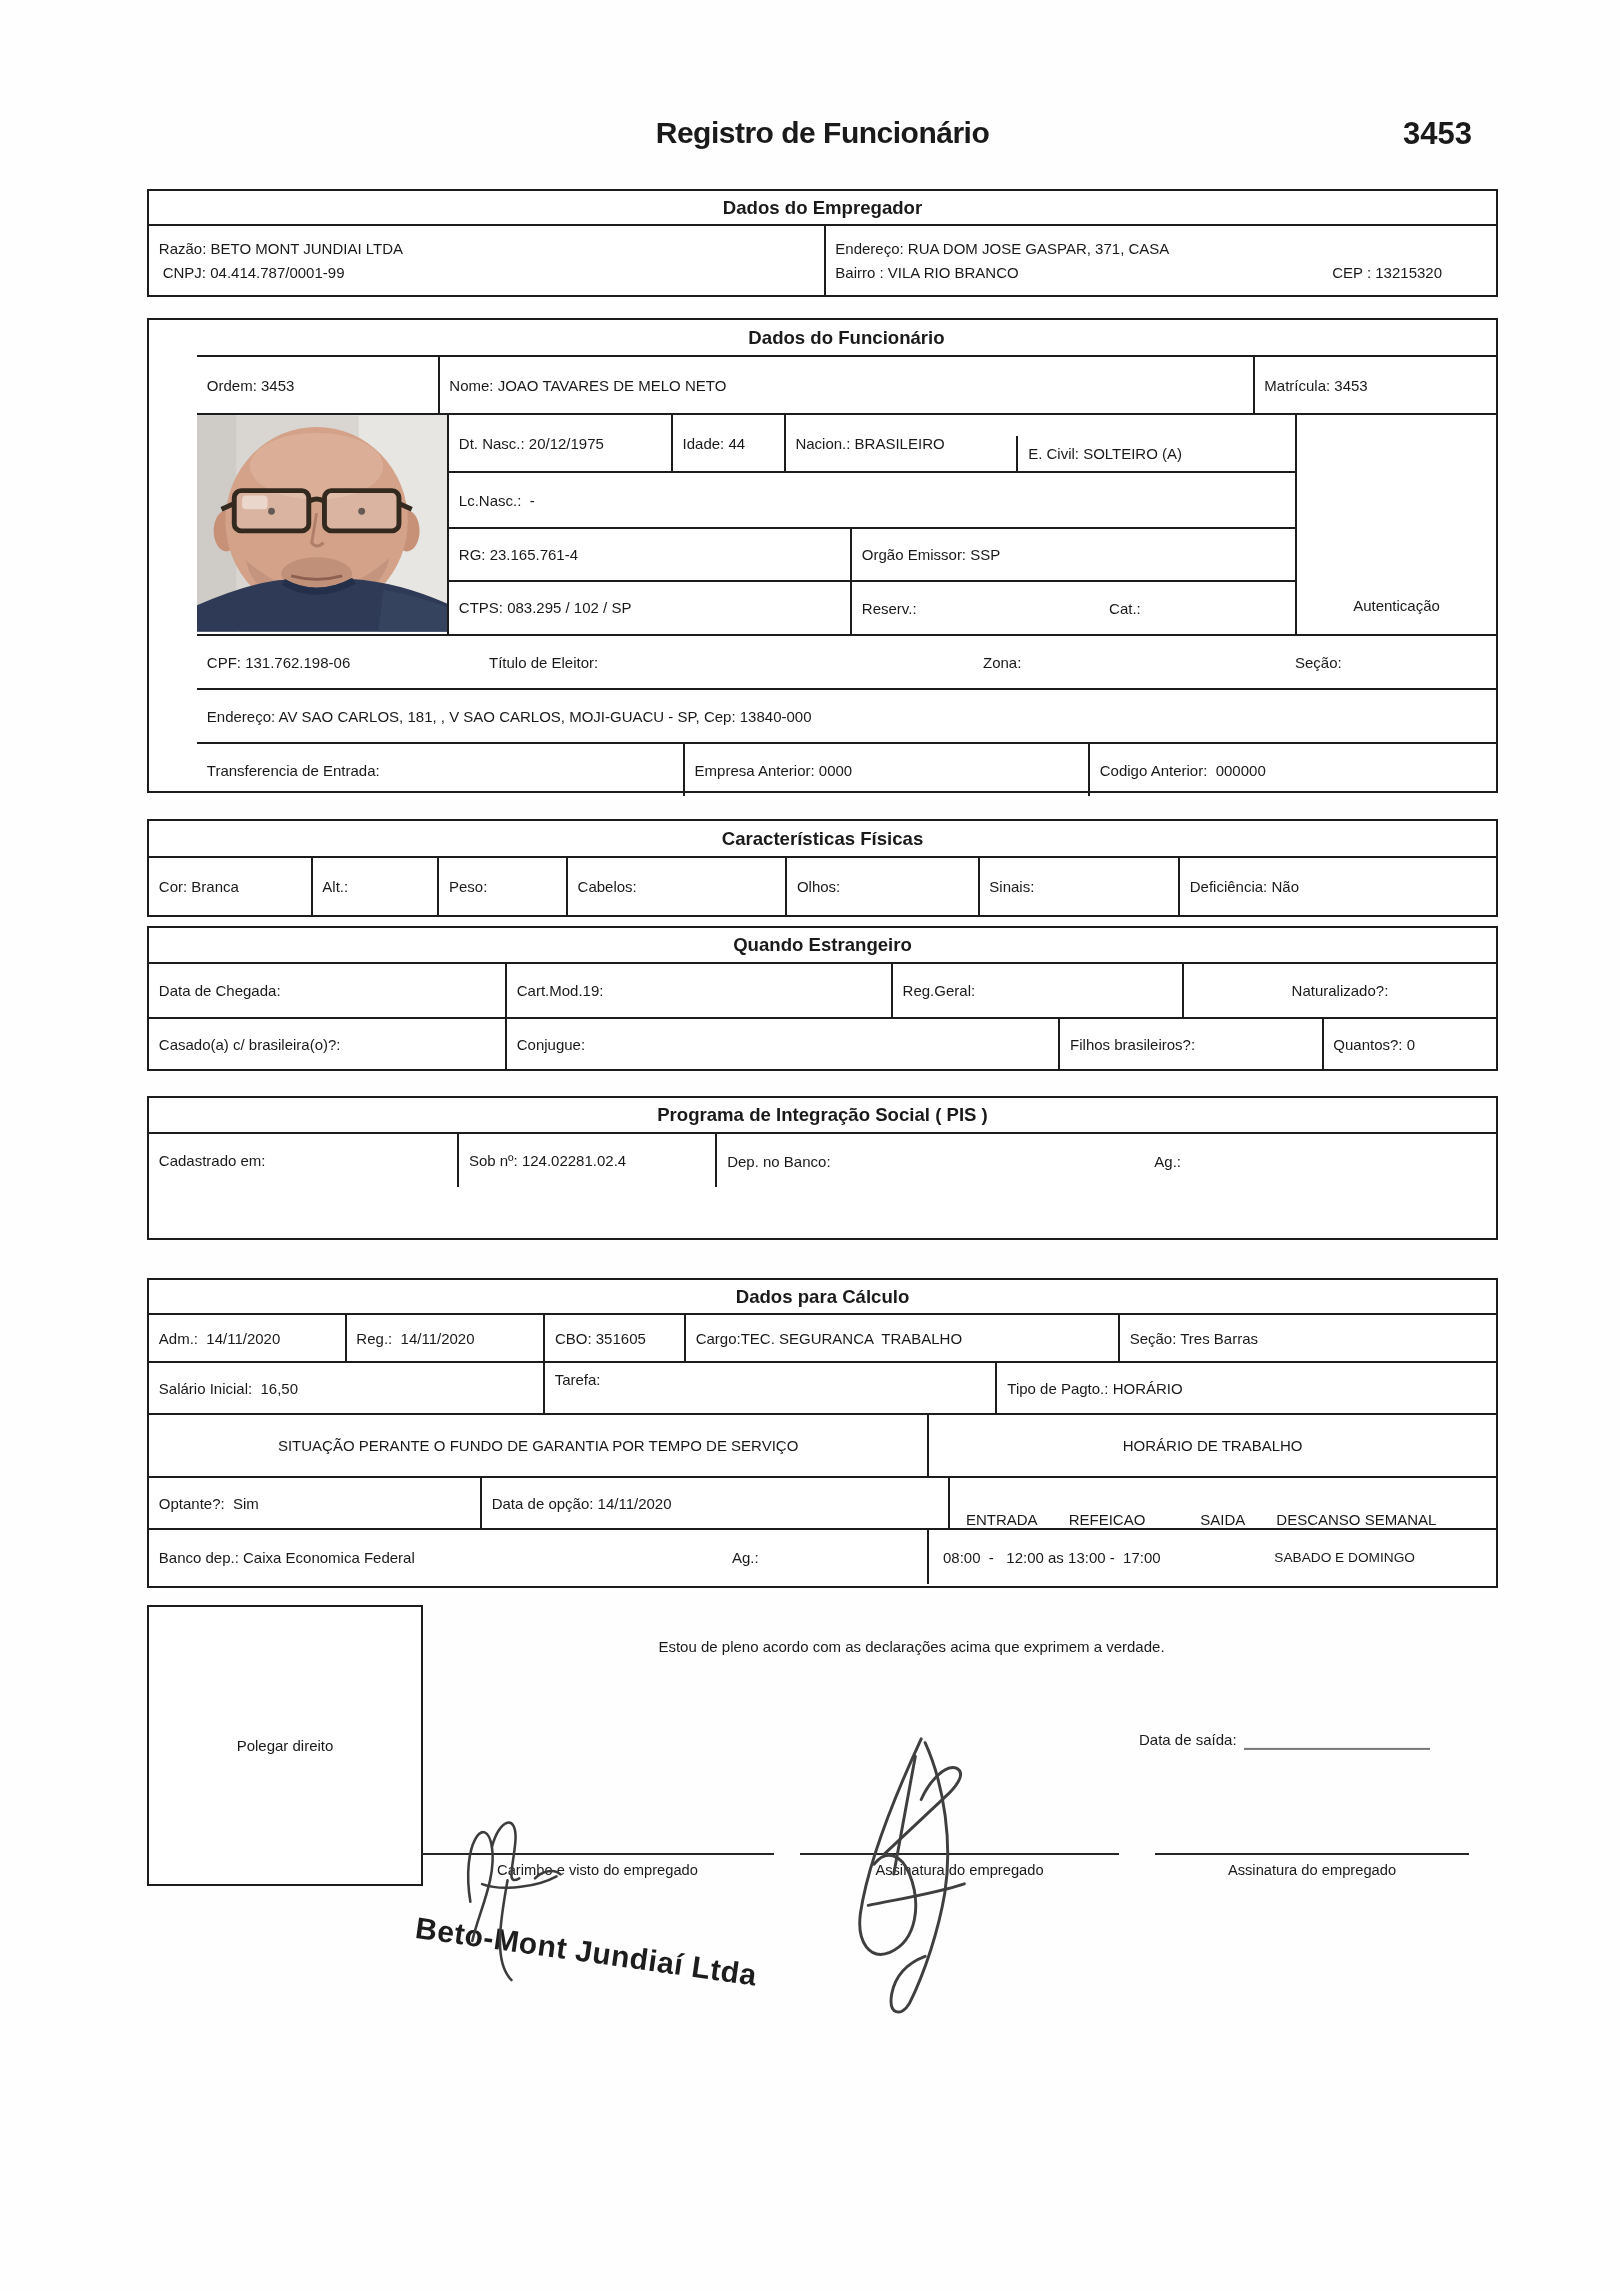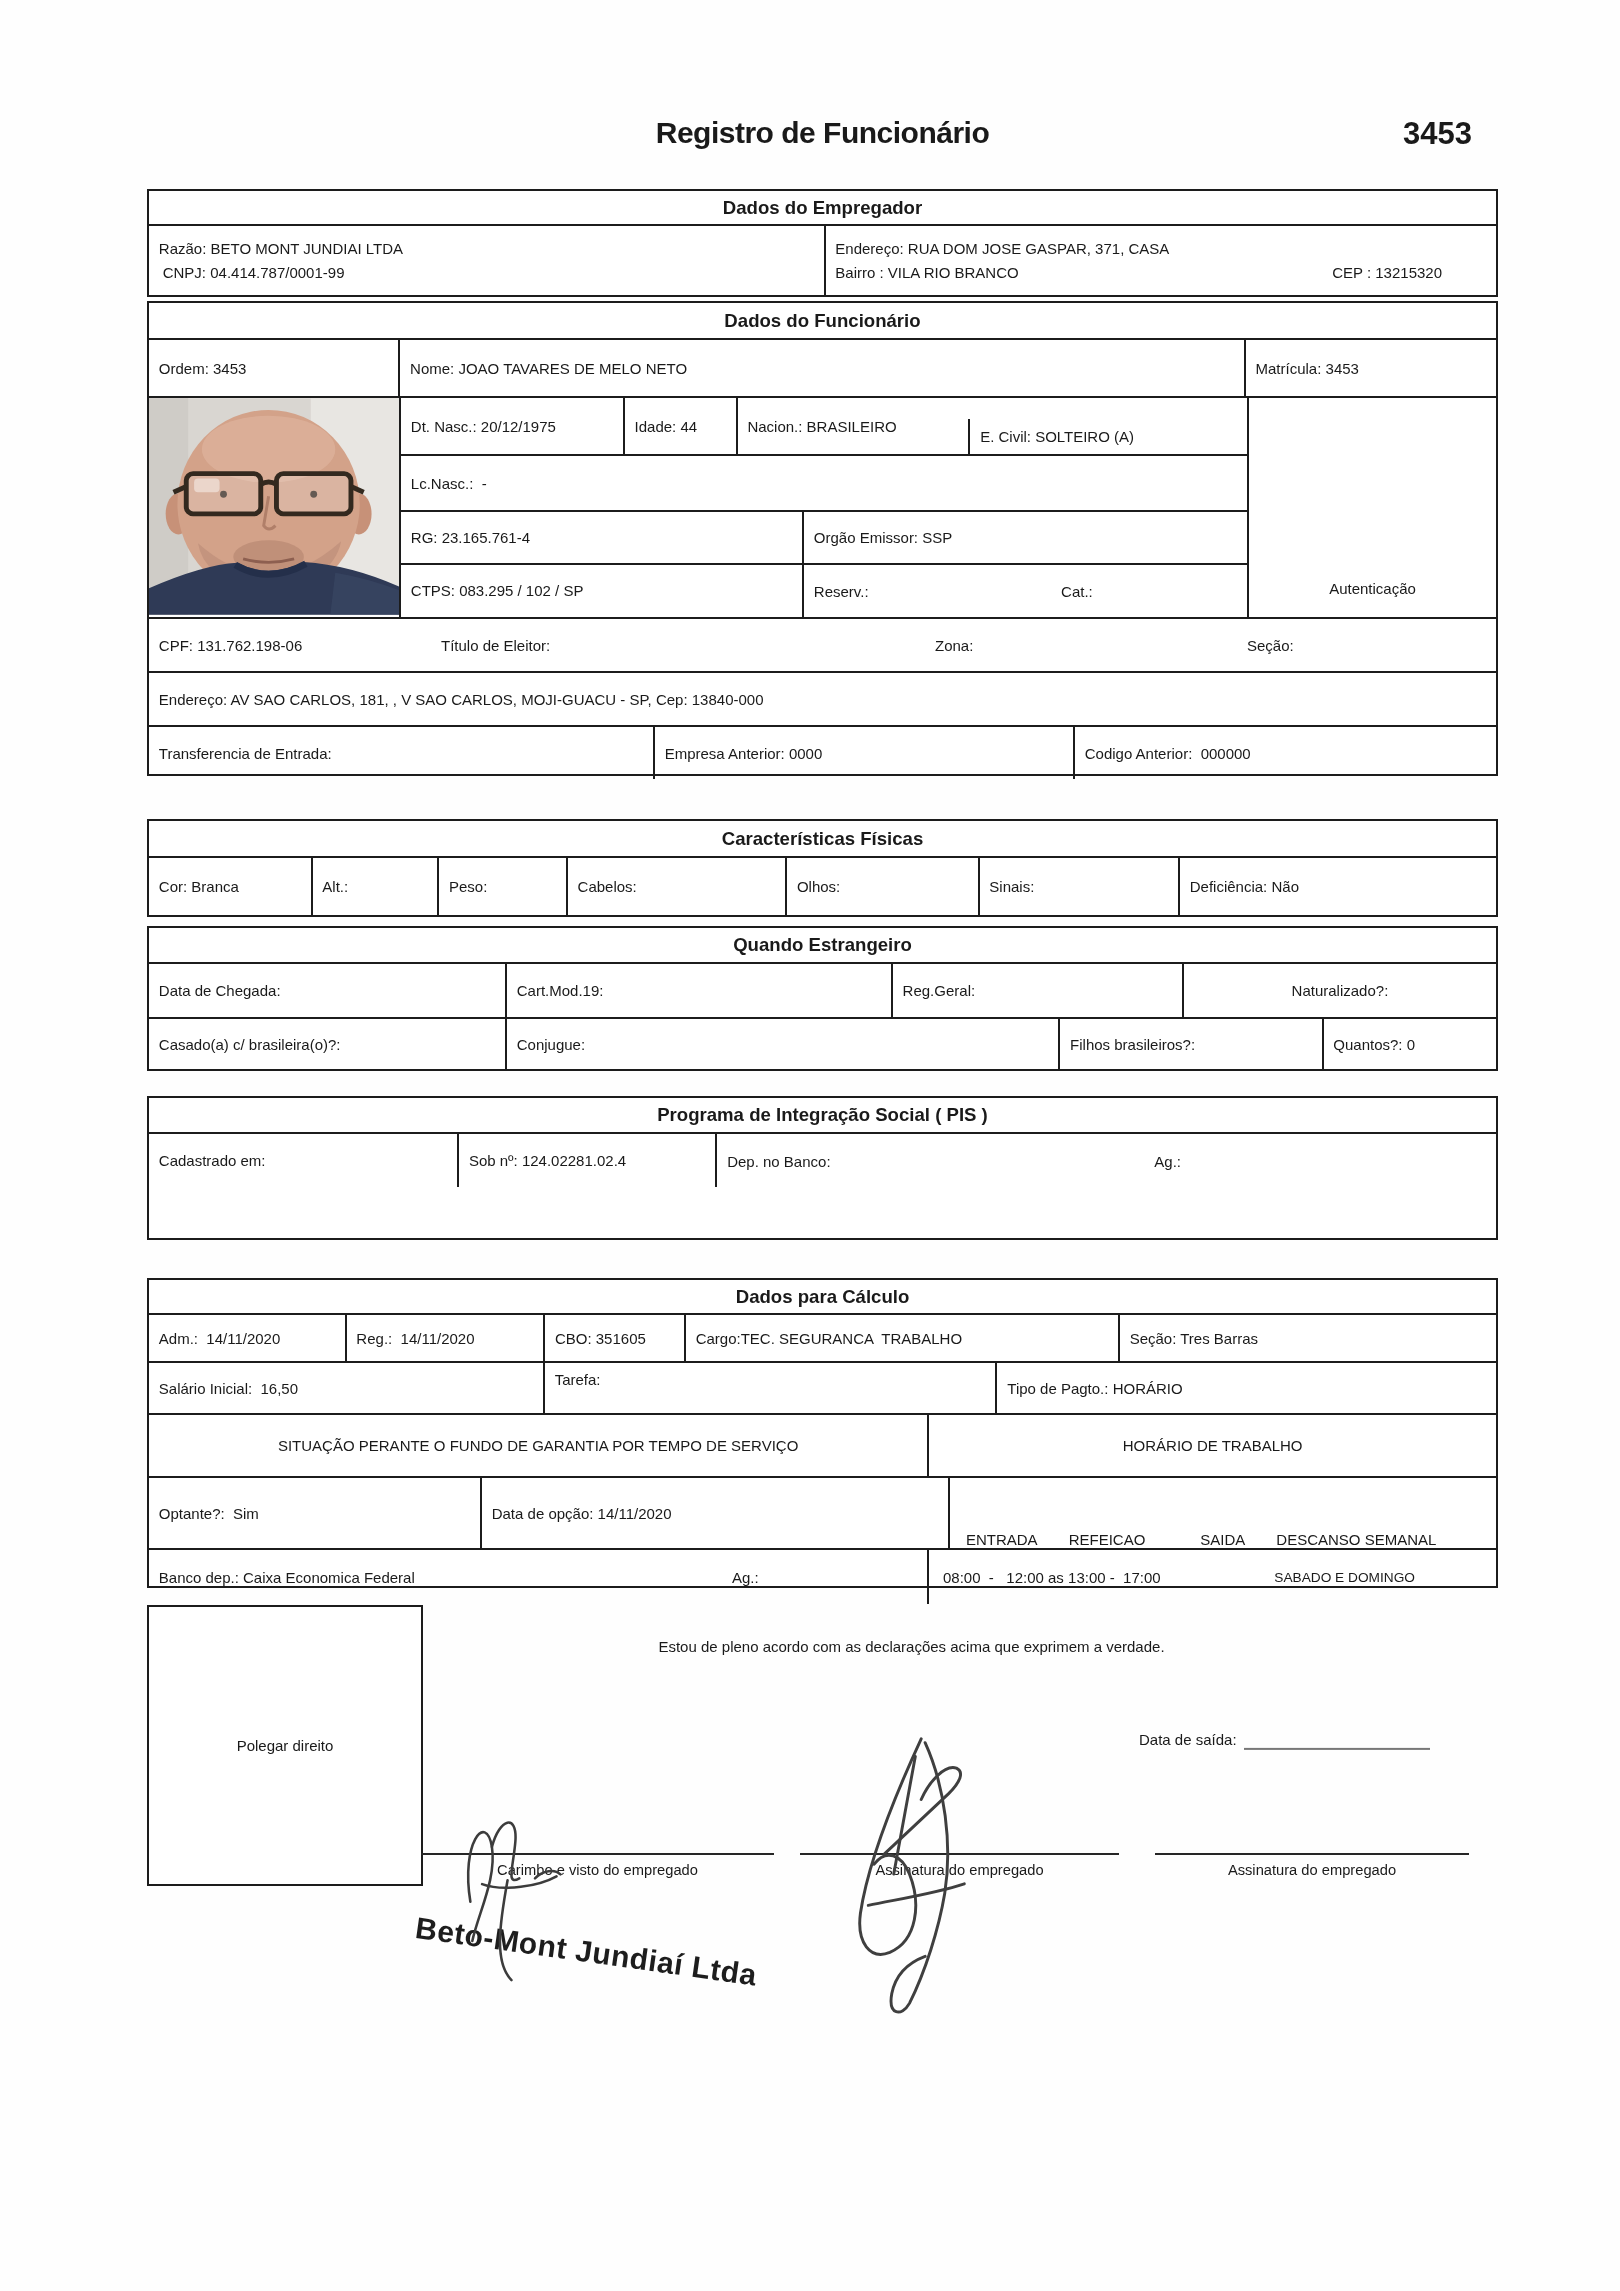--- a/index.html
+++ b/index.html
@@ -57,21 +57,21 @@
       <div class="b1col twolines" style="width:674px;">
         <div>Endereço: RUA DOM JOSE GASPAR, 371, CASA</div>
         <div class="b1line2">
           <span>Bairro : VILA RIO BRANCO</span>
           <span class="cep">CEP : 13215320</span>
         </div>
       </div>
     </div>
   </section>
 
-  <section class="box" style="left:147px;top:301px;width:1351px;height:475px;">
+  <section class="box" style="left:147px;top:318px;width:1351px;height:475px;padding-left:48px;">
     <div class="hdr" style="height:37px;">Dados do Funcionário</div>
 
     <div class="row" style="height:56px;">
       <div class="c" style="width:250px;">Ordem: 3453</div>
       <div class="c" style="width:848px;">Nome: JOAO TAVARES DE MELO NETO</div>
       <div class="c" style="width:253px;">Matrícula: 3453</div>
     </div>
 
     <div class="row bt" style="height:221px;">
 
@@ -200,21 +200,21 @@
     </div>
     <div class="row bt" style="height:52px;">
       <div class="c" style="width:395px;">Salário Inicial:  16,50</div>
       <div class="c" style="width:454px;align-items:flex-start;padding-top:7.8px;">Tarefa:</div>
       <div class="c" style="width:502px;">Tipo de Pagto.: HORÁRIO</div>
     </div>
     <div class="row bt" style="height:63px;">
       <div class="fgts-cell" style="width:780px;">SITUAÇÃO PERANTE O FUNDO DE GARANTIA POR TEMPO DE SERVIÇO</div>
       <div class="fgts-cell" style="width:570px;border-left:2px solid #1c1c1c;">HORÁRIO DE TRABALHO</div>
     </div>
-    <div class="row bt" style="height:72px;gap:24px;">
+    <div class="row bt" style="height:52px;gap:24px;">
       <div class="c" style="width:319px;">Optante?:  Sim</div>
       <div class="c" style="width:462px;">Data de opção: 14/11/2020</div>
       <div class="sched-head" style="width:570px;">
         <span style="margin-left:15.7px;">ENTRADA</span>
         <span style="margin-left:31px;">REFEICAO</span>
         <span style="margin-left:55px;">SAIDA</span>
         <span style="margin-left:31px;">DESCANSO SEMANAL</span>
       </div>
     </div>
     <div class="row bt" style="height:56px;">

